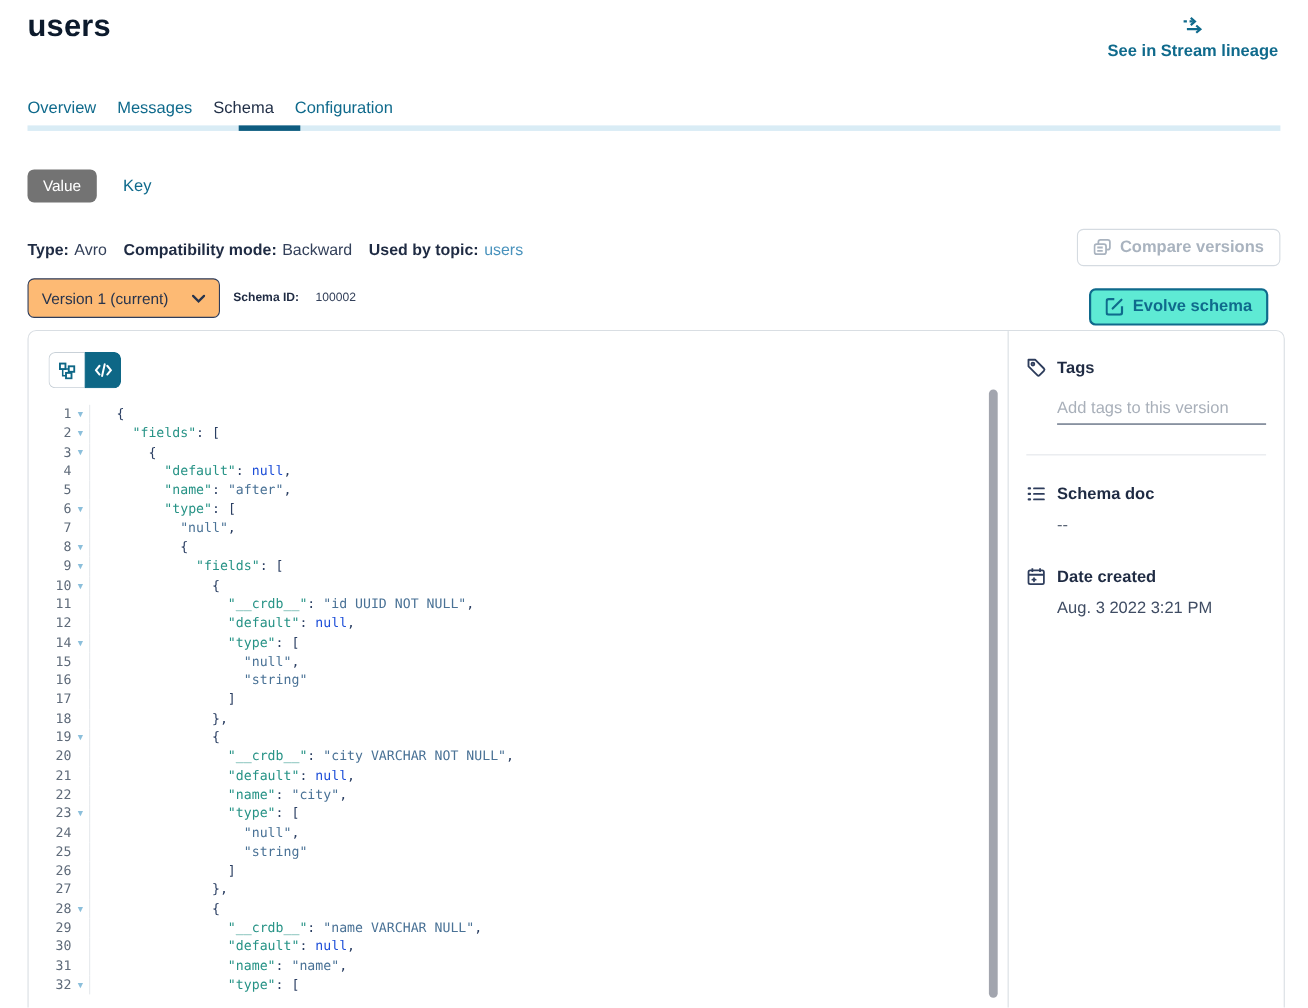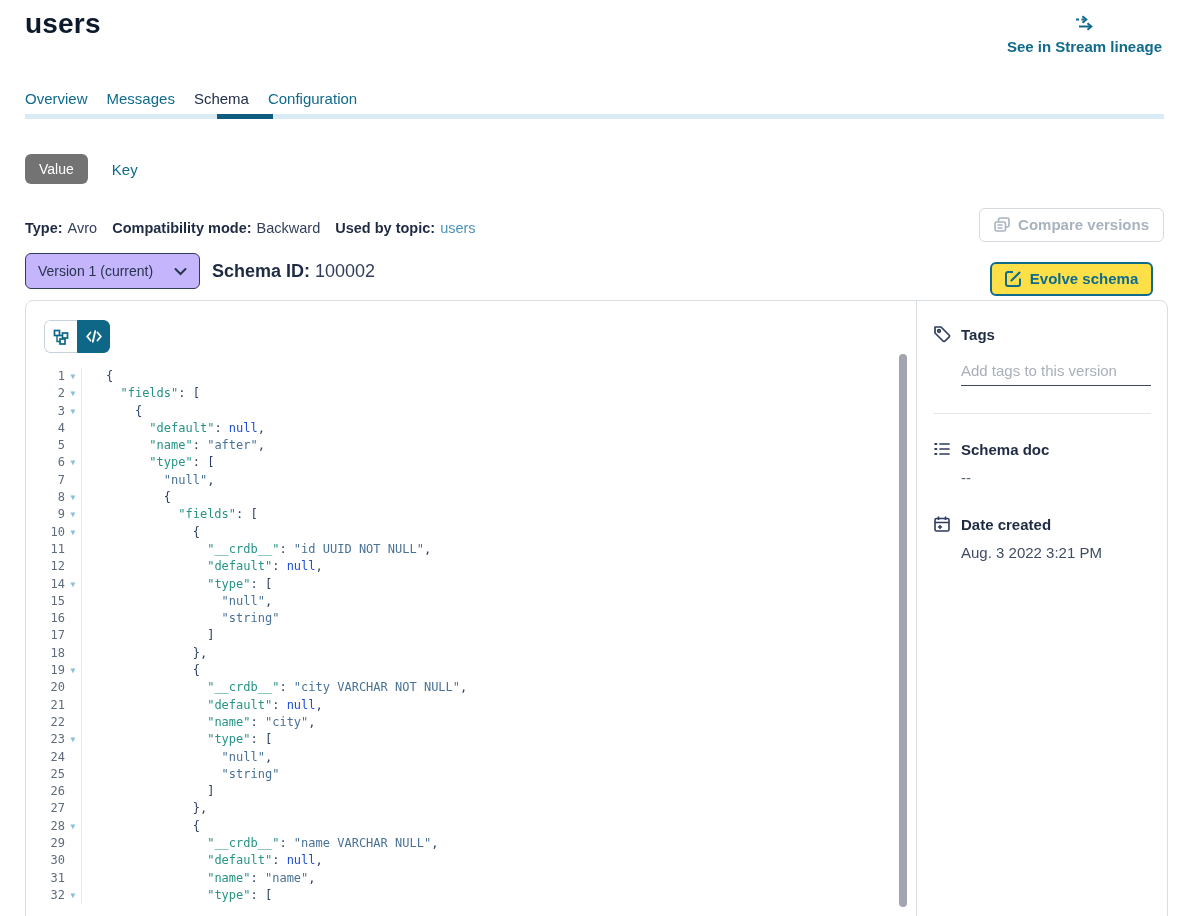--- a/index.html
+++ b/index.html
@@ -27,26 +27,26 @@
   
   .meta-row { position:absolute; left:25px; top:220px; font-size:14.5px; display:flex; gap:15px; }
   .meta-pair { display:flex; gap:5px; }
   .meta-label { font-weight:700; color:#1f2b43; }
   .meta-value { color:#33405a; }
   .topic-link { color:#4a93bd; cursor:pointer; }
 
   
   .version-bar { position:absolute; left:25px; top:253px; right:25px; height:36px; display:flex; align-items:center; }
   .version-select { width:175px; height:36px; border:1px solid #2e3d5c; border-radius:6px; display:flex;
-    align-items:center; justify-content:space-between; padding:0 12px; font-size:14px; color:#27344d; cursor:pointer; background:#c4b5fd; }
-  .schema-id { margin-left:12px; font-size:18px; display:flex; gap:5px; }
+    align-items:center; justify-content:space-between; padding:0 12px; font-size:14px; color:#27344d; cursor:pointer; background:#fdba74; }
+  .schema-id { margin-left:12px; font-size:11px; display:flex; gap:15px; }
   .vb-right { margin-left:auto; display:flex; align-items:center; gap:20px;flex-direction:column; }
   .compare-btn { display:flex; align-items:center; gap:8px; height:34px; padding:0 14px; background:#fff;
     border:1px solid #d5dbe1; border-radius:6px; color:#a9b3bf; font-size:15px; font-weight:600; cursor:not-allowed; }
-  .evolve-btn { display:flex; align-items:center; gap:8px; height:34px; padding:0 13px; background:#fde047;
+  .evolve-btn { display:flex; align-items:center; gap:8px; height:34px; padding:0 13px; background:#5eead4;
     border:2px solid #0f6a8c; border-radius:6px; color:#0f6a8c; font-size:15px; font-weight:700; cursor:pointer; }
   .more-btn { background:none; border:none; color:#0f6a8c; font-size:13px; font-weight:800; letter-spacing:3px; cursor:pointer; padding:4px 0 0 0; }
 
   
   .main-panel { position:absolute; left:25px; top:300px; width:1143px; height:640px;
     border:1px solid #d9dee3; border-radius:8px; display:flex; background:#fff; }
   .code-pane { width:893px; position:relative; overflow:hidden; }
   .side-pane { flex:1; border-left:1px solid #d9dee3; padding:24px 16px 0 16px; }
 
   

